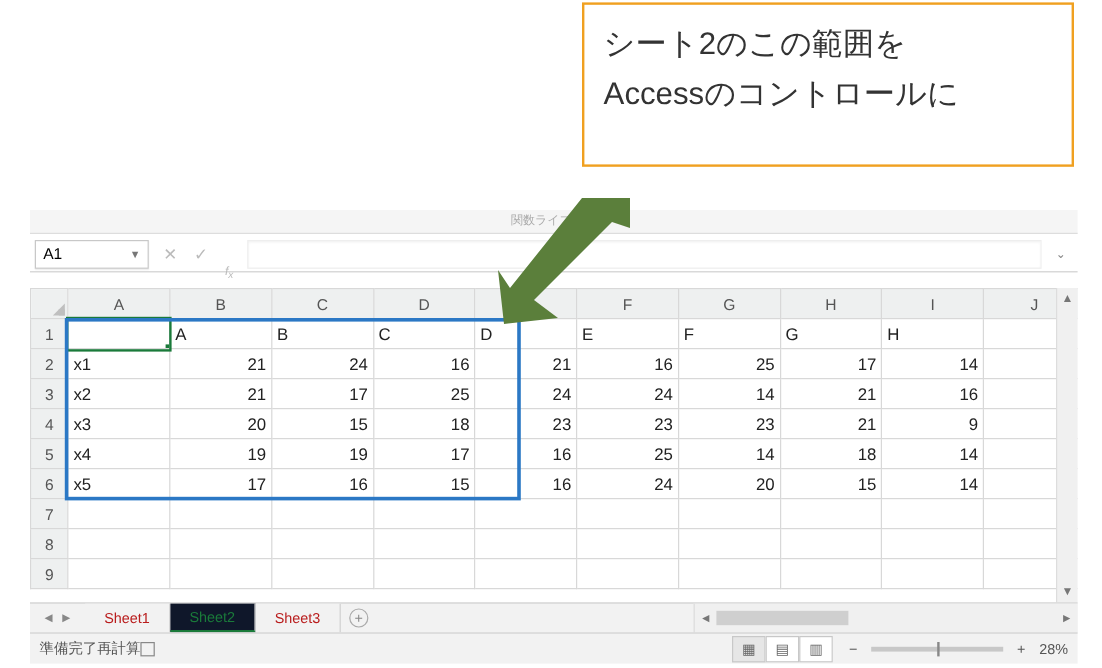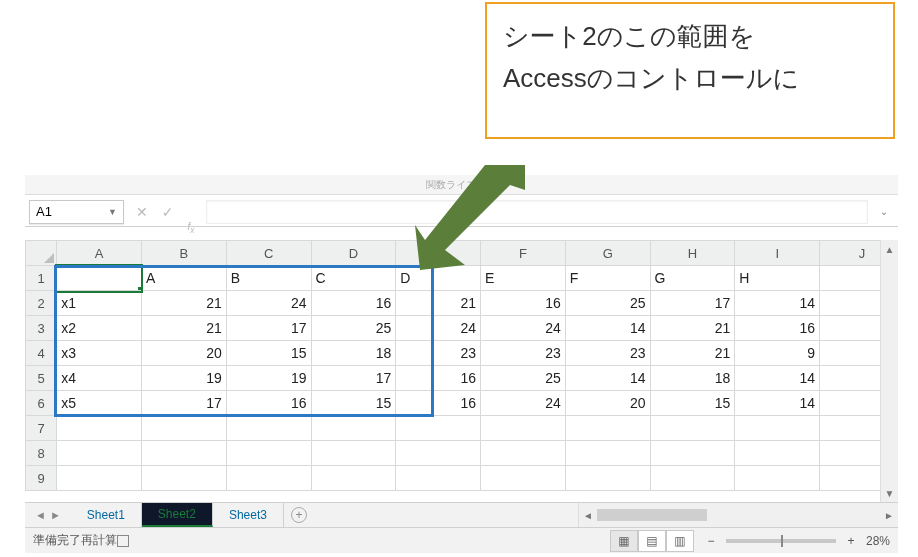--- a/index.html
+++ b/index.html
@@ -226,21 +226,21 @@
     color: #888;
     font-size: 11px;
   }
   .sheet-tab {
     padding: 0 16px;
     display: flex;
     align-items: center;
     border-right: 1px solid #d0d0d0;
     background: #f2f2f2;
     font-size: 12px;
-    color: #0369a1;
+    color: #b91c1c;
     cursor: pointer;
   }
   .sheet-tab.active {
     background: #0f172a;
     color: #1a7a3a;
     border-bottom: 2px solid #1a7a3a;
   }
   .new-sheet {
     width: 30px;
     display:flex;align-items:center;justify-content:center;

